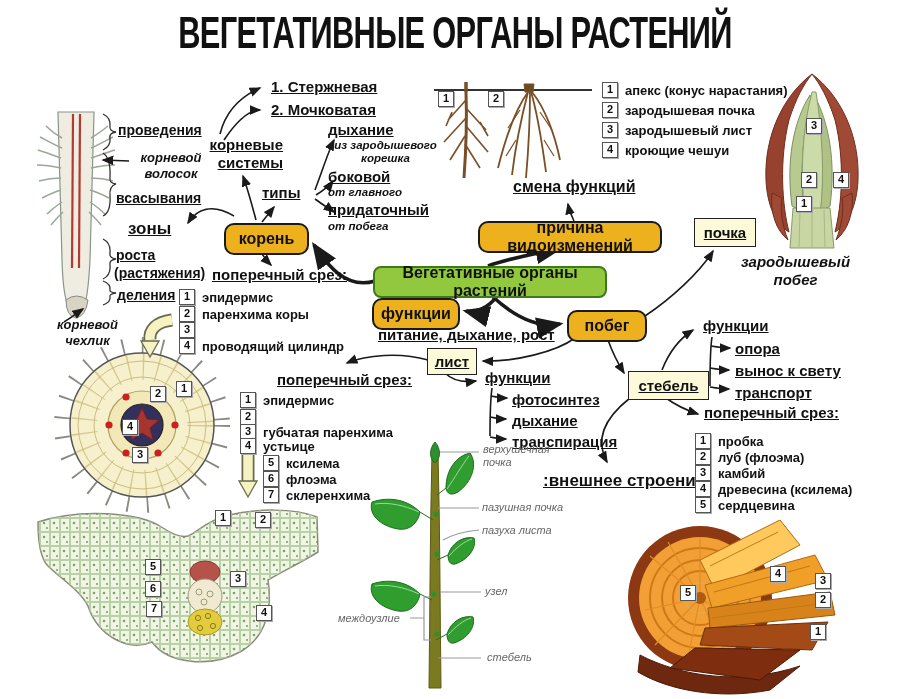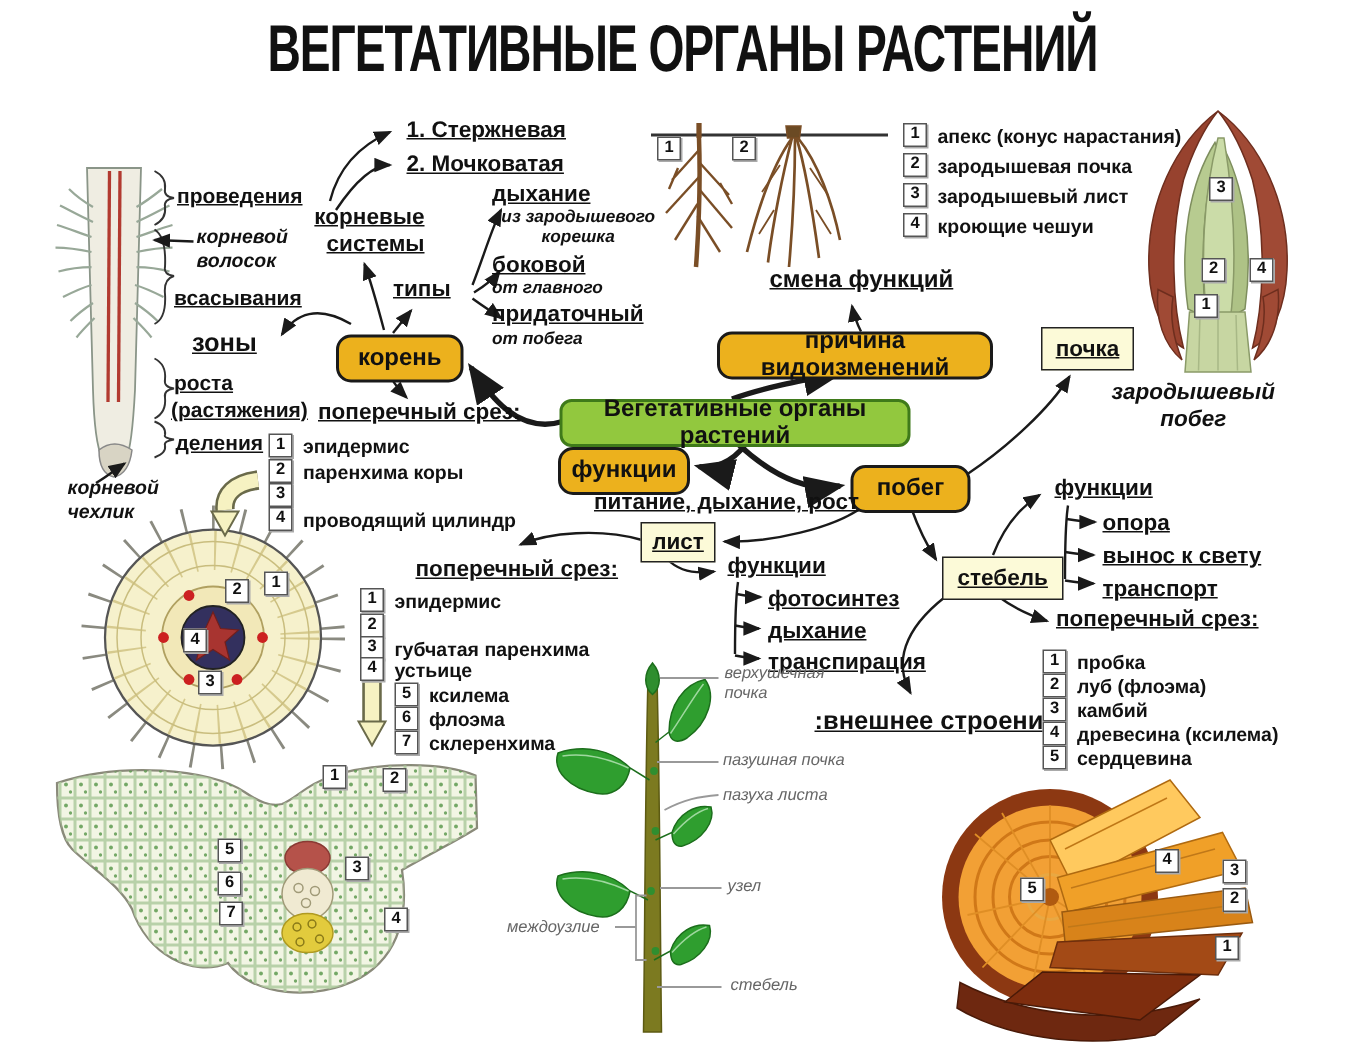--- a/index.html
+++ b/index.html
@@ -5,21 +5,21 @@
   html,body{margin:0;padding:0;}
   body{width:910px;height:699px;position:relative;background:#fff;overflow:hidden;
        font-family:"Liberation Sans",sans-serif;color:#111;}
   .art{position:absolute;left:0;top:0;z-index:0;pointer-events:none;}
   .title{position:absolute;left:0;right:0;top:8px;text-align:center;font-size:44px;
          font-weight:800;letter-spacing:-1px;transform:scaleX(.70);white-space:nowrap;z-index:2;}
   .lbl{position:absolute;font-weight:bold;font-size:14px;line-height:1.2;z-index:2;white-space:nowrap;}
   .wrap{white-space:normal;}
   .u{text-decoration:underline;}
   .it{font-style:italic;}
-  .sm{font-size:13px;}
+  .sm{font-size:13px;text-align:center;}
   .h15{font-size:15px;}
   .h16{font-size:16px;}
   .h17{font-size:17px;}
   .origin{position:absolute;font-style:italic;font-weight:bold;font-size:11.5px;line-height:1.15;z-index:2;text-align:center;}
   .gray{position:absolute;font-style:italic;font-weight:normal;font-size:11px;color:#666;z-index:2;line-height:1.2;}
   .node{position:absolute;display:flex;align-items:center;justify-content:center;
         font-weight:bold;z-index:2;text-align:center;}
   .orange{background:#ECB11D;border:2px solid #1a1a1a;border-radius:10px;font-size:16px;}
   .green{background:#92C83E;border:2px solid #3F7A1A;border-radius:8px;font-size:16px;}
   .pale{background:#FCFAD8;border:1.5px solid #222;font-size:15px;text-decoration:underline;}
@@ -274,21 +274,21 @@
 <div class="node orange" style="left:224px;top:223px;width:81px;height:28px">корень</div>
 <div class="node green" style="left:373px;top:266px;width:230px;height:28px">Вегетативные органы растений</div>
 <div class="node orange" style="left:372px;top:298px;width:84px;height:28px">функции</div>
 <div class="node orange" style="left:478px;top:221px;width:180px;height:28px">причина видоизменений</div>
 <div class="node orange" style="left:567px;top:310px;width:76px;height:28px">побег</div>
 <div class="node pale" style="left:694px;top:218px;width:60px;height:27px">почка</div>
 <div class="node pale" style="left:427px;top:348px;width:48px;height:25px">лист</div>
 <div class="node pale" style="left:628px;top:371px;width:79px;height:27px">стебель</div>
 
 <div class="lbl u h16" style="left:513px;top:177px">смена функций</div>
-<div class="lbl u h15" style="left:396px;top:326px">питание, дыхание, рост</div>
+<div class="lbl u h15" style="left:378px;top:326px">питание, дыхание, рост</div>
 <div class="lbl it h15 wrap" style="left:733px;top:253px;width:125px;text-align:center">зародышевый побег</div>
 <div class="lbl u h17" style="left:543px;top:471px">:внешнее строение</div>
 
 <div class="lbl u h15" style="left:212px;top:266px">поперечный срез:</div>
 <div class="row" style="left:179px;top:289px">
     <span class="mk">1</span>
     <span class="rl">эпидермис</span>
   </div>
 <div class="row" style="left:179px;top:306px">
     <span class="mk">2</span>

